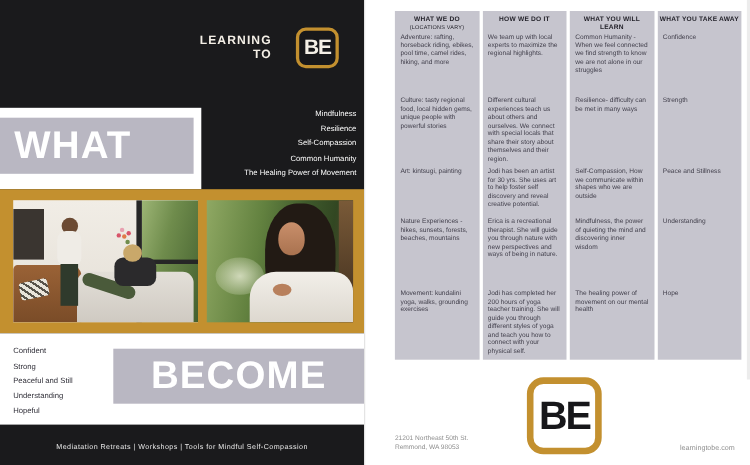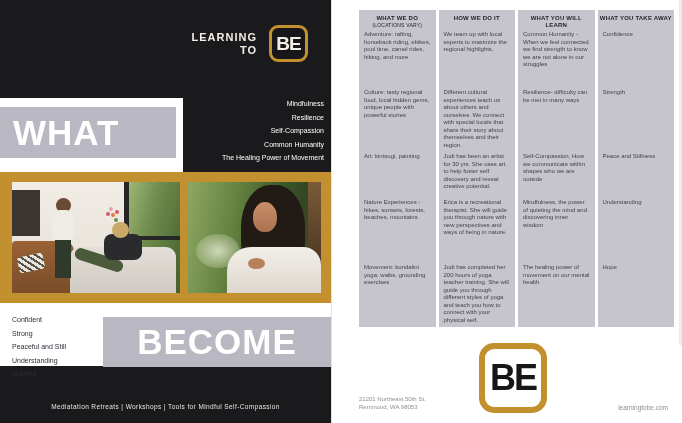--- a/index.html
+++ b/index.html
@@ -2,21 +2,21 @@
 <html><head>
 <meta charset="utf-8">
 <style>
   html,body{margin:0;padding:0;background:#fff;}
   .canvas{position:relative;width:682px;height:423px;overflow:hidden;
           font-family:"Liberation Sans","DejaVu Sans",sans-serif;background:#fff;}
 
   
   .left-page{position:absolute;left:0;top:0;width:331px;height:423px;background:#1a1a1c;}
 
-  .logo-block{position:absolute;top:25px;right:23px;display:flex;align-items:center;gap:12px;justify-content:space-between;}
+  .logo-block{position:absolute;top:25px;right:23px;display:flex;align-items:center;gap:22px;justify-content:space-between;}
   .logo-text{text-align:right;color:#f4efe6;font-weight:bold;font-size:11px;line-height:13px;letter-spacing:1px;}
   .logo-mark{width:39px;height:37px;box-sizing:border-box;border:3px solid #c3902f;border-radius:9px;
              background:#17171a;color:#f4efe6;display:flex;align-items:center;justify-content:center;
              font-weight:800;font-size:19px;letter-spacing:-1px;}
 
   .white-block{position:absolute;left:0;top:98px;width:183px;height:74px;background:#ffffff;}
   .learn-banner{position:absolute;left:0;top:107px;width:176px;height:51px;background:#b9b7c2;
                 display:flex;align-items:center;padding-left:13px;box-sizing:border-box;}
   .big-title{font-size:35px;font-weight:800;color:#ffffff;letter-spacing:1px;}
 
@@ -50,21 +50,21 @@
   .p2-path{left:8px;top:52px;width:44px;height:34px;border-radius:50%;
            background:radial-gradient(#cfd8b8,rgba(207,216,184,0));}
   .p2-frame{right:0;top:0;width:13px;height:111px;background:linear-gradient(#7a5a38,#3c2c1c);}
   .p2-hair{right:16px;top:3px;width:64px;height:94px;border-radius:45% 45% 40% 40%;background:#221a14;}
   .p2-face{right:44px;top:20px;width:24px;height:30px;border-radius:50% 50% 45% 45%;
            background:linear-gradient(#c98f6b,#a9724f);}
   .p2-body{right:0;bottom:0;width:94px;height:46px;border-radius:24px 18px 0 0;
            background:linear-gradient(#f2efe9,#ddd8cf);}
   .p2-hands{right:56px;bottom:24px;width:17px;height:11px;border-radius:50%;background:#b8805c;}
 
-  .white-section{position:absolute;left:0;top:303px;width:331px;height:63px;background:#ffffff;}
+  .white-section{position:absolute;left:0;top:303px;width:331px;height:83px;background:#ffffff;}
   .outcomes-list{position:absolute;left:12px;top:10px;list-style:none;margin:0;padding:0;
                  color:#2f2e37;font-size:7px;line-height:13.5px;}
   .become-banner{position:absolute;left:103px;top:14px;width:228px;height:50px;background:#b9b7c2;
                  display:flex;align-items:center;justify-content:center;}
 
   .black-footer{position:absolute;left:0;top:390px;width:331px;height:33px;background:#1a1a1c;
                 display:flex;align-items:center;justify-content:center;}
   .footer-text{color:#e6e6e6;font-size:6.5px;letter-spacing:0.4px;}
 
   

